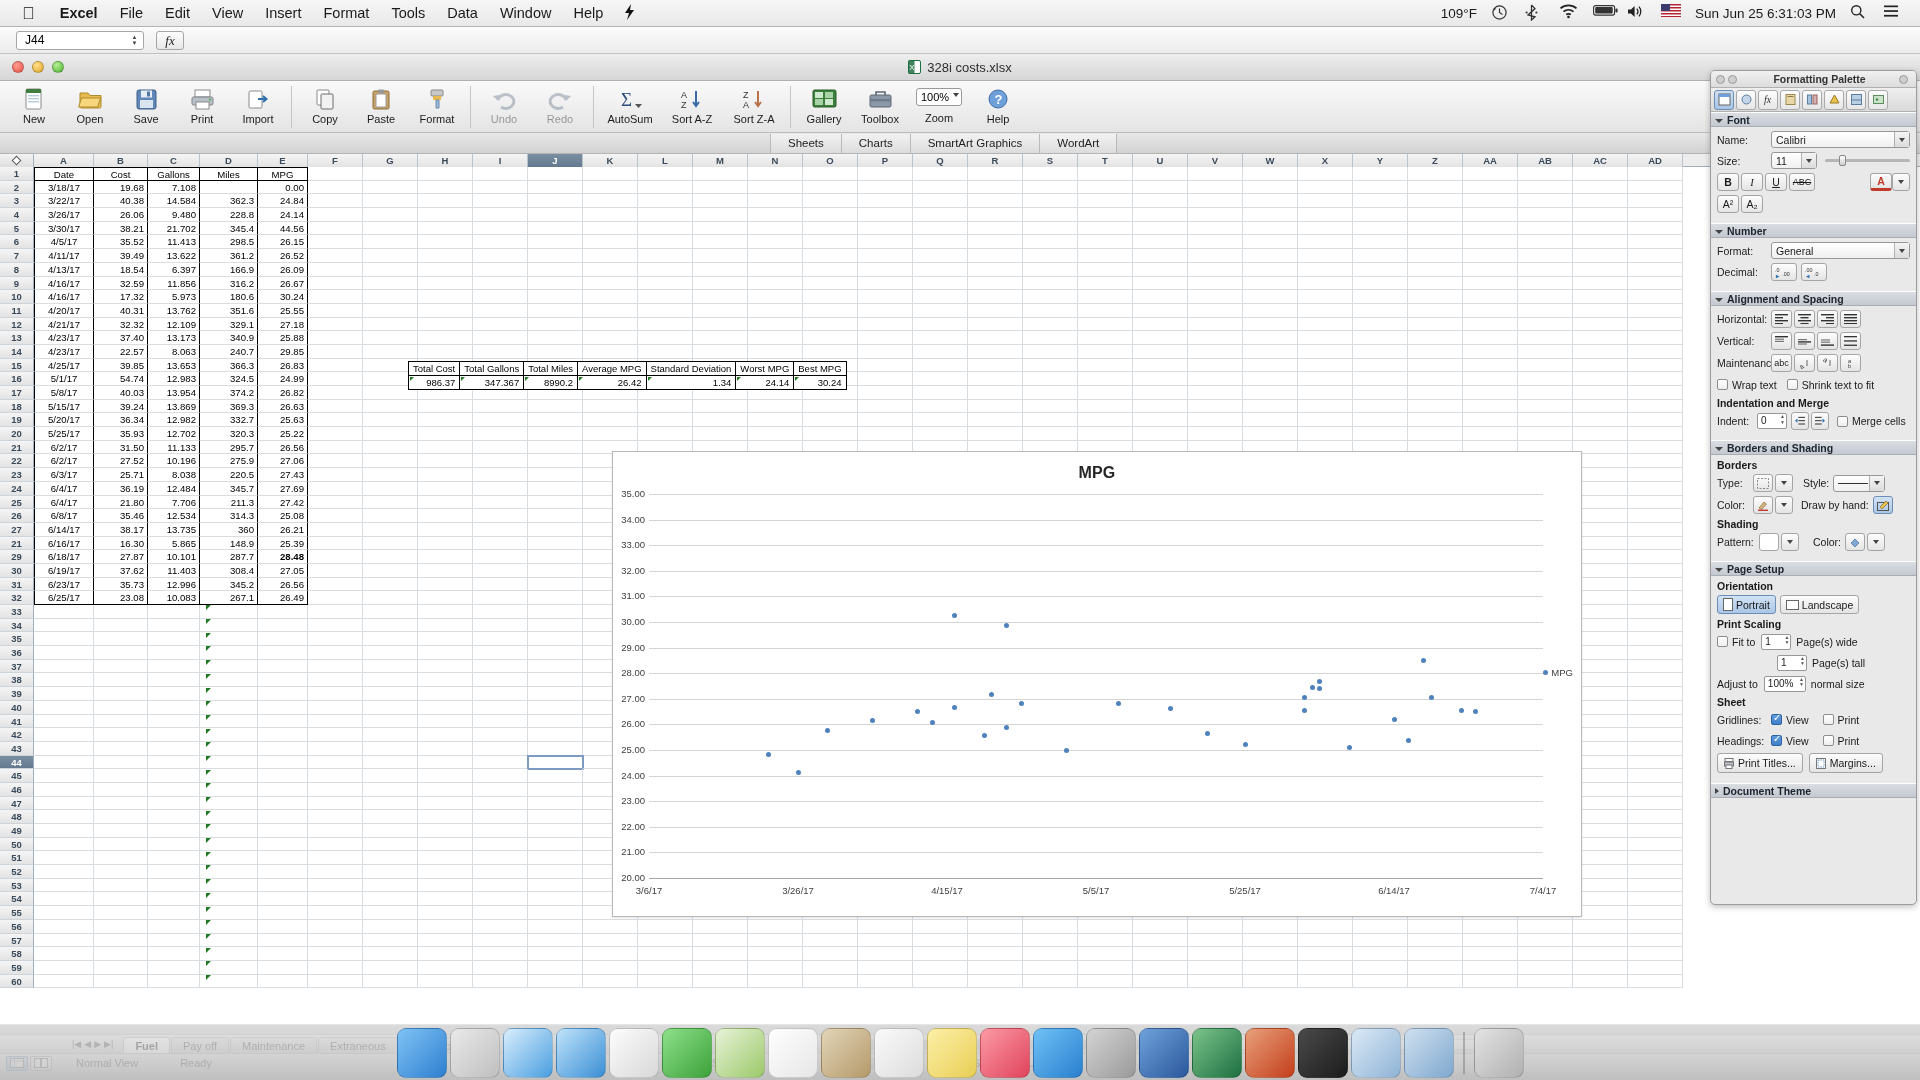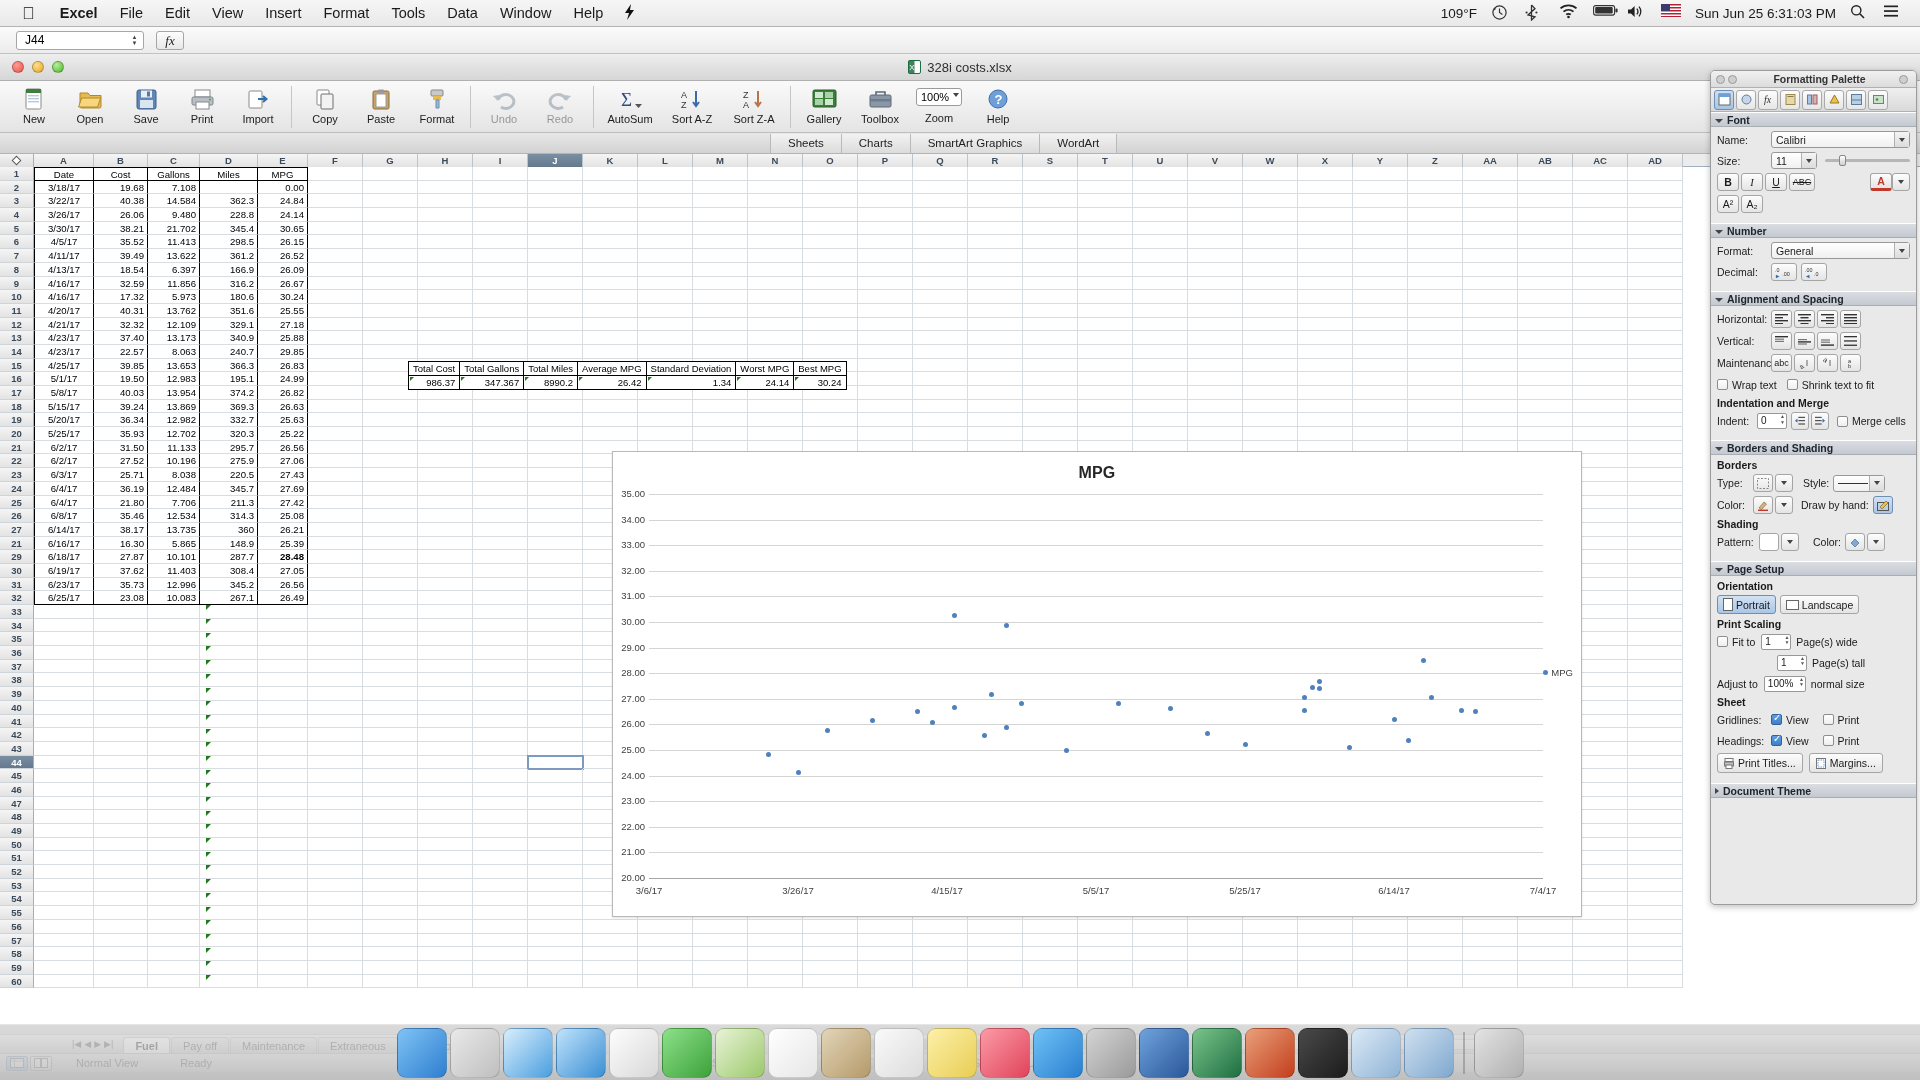--- a/index.html
+++ b/index.html
@@ -831,21 +831,21 @@
               <div class="cell" style="width: 55px; min-width: 55px;"></div>
               <div class="cell" style="width: 55px; min-width: 55px;"></div>
               <div class="cell" style="width: 55px; min-width: 55px;"></div>
               <div class="cell" style="width: 55px; min-width: 55px;"></div>
             </div>
             <div class="grid-row">
               <div class="cell ctr" style="width: 60px; min-width: 60px; border-right: 1px solid rgb(0, 0, 0); border-left: 1px solid rgb(0, 0, 0);">3/30/17</div>
               <div class="cell num" style="width: 54px; min-width: 54px; border-right: 1px solid rgb(0, 0, 0);">38.21</div>
               <div class="cell num" style="width: 52px; min-width: 52px; border-right: 1px solid rgb(0, 0, 0);">21.702</div>
               <div class="cell num" style="width: 58px; min-width: 58px; border-right: 1px solid rgb(0, 0, 0);">345.4</div>
-              <div class="cell num" style="width: 50px; min-width: 50px; border-right: 1px solid rgb(0, 0, 0);">30.65</div>
+              <div class="cell num" style="width: 50px; min-width: 50px; border-right: 1px solid rgb(0, 0, 0);">44.56</div>
               <div class="cell" style="width: 55px; min-width: 55px;"></div>
               <div class="cell" style="width: 55px; min-width: 55px;"></div>
               <div class="cell" style="width: 55px; min-width: 55px;"></div>
               <div class="cell" style="width: 55px; min-width: 55px;"></div>
               <div class="cell" style="width: 55px; min-width: 55px;"></div>
               <div class="cell" style="width: 55px; min-width: 55px;"></div>
               <div class="cell" style="width: 55px; min-width: 55px;"></div>
               <div class="cell" style="width: 55px; min-width: 55px;"></div>
               <div class="cell" style="width: 55px; min-width: 55px;"></div>
               <div class="cell" style="width: 55px; min-width: 55px;"></div>
@@ -1180,23 +1180,23 @@
               <div class="cell" style="width: 55px; min-width: 55px;"></div>
               <div class="cell" style="width: 55px; min-width: 55px;"></div>
               <div class="cell" style="width: 55px; min-width: 55px;"></div>
               <div class="cell" style="width: 55px; min-width: 55px;"></div>
               <div class="cell" style="width: 55px; min-width: 55px;"></div>
               <div class="cell" style="width: 55px; min-width: 55px;"></div>
               <div class="cell" style="width: 55px; min-width: 55px;"></div>
             </div>
             <div class="grid-row">
               <div class="cell ctr" style="width: 60px; min-width: 60px; border-right: 1px solid rgb(0, 0, 0); border-left: 1px solid rgb(0, 0, 0);">5/1/17</div>
-              <div class="cell num" style="width: 54px; min-width: 54px; border-right: 1px solid rgb(0, 0, 0);">19.50</div>
+              <div class="cell num" style="width: 54px; min-width: 54px; border-right: 1px solid rgb(0, 0, 0);">54.74</div>
               <div class="cell num" style="width: 52px; min-width: 52px; border-right: 1px solid rgb(0, 0, 0);">12.983</div>
-              <div class="cell num" style="width: 58px; min-width: 58px; border-right: 1px solid rgb(0, 0, 0);">195.1</div>
+              <div class="cell num" style="width: 58px; min-width: 58px; border-right: 1px solid rgb(0, 0, 0);">324.5</div>
               <div class="cell num" style="width: 50px; min-width: 50px; border-right: 1px solid rgb(0, 0, 0);">24.99</div>
               <div class="cell" style="width: 55px; min-width: 55px;"></div>
               <div class="cell" style="width: 55px; min-width: 55px;"></div>
               <div class="cell" style="width: 55px; min-width: 55px;"></div>
               <div class="cell" style="width: 55px; min-width: 55px;"></div>
               <div class="cell" style="width: 55px; min-width: 55px;"></div>
               <div class="cell" style="width: 55px; min-width: 55px;"></div>
               <div class="cell" style="width: 55px; min-width: 55px;"></div>
               <div class="cell" style="width: 55px; min-width: 55px;"></div>
               <div class="cell" style="width: 55px; min-width: 55px;"></div>

